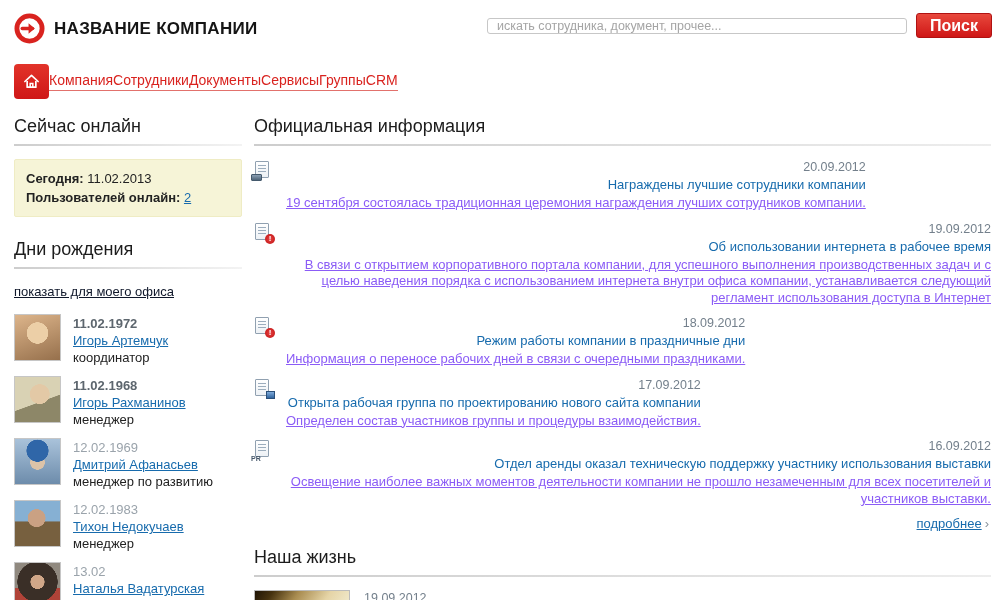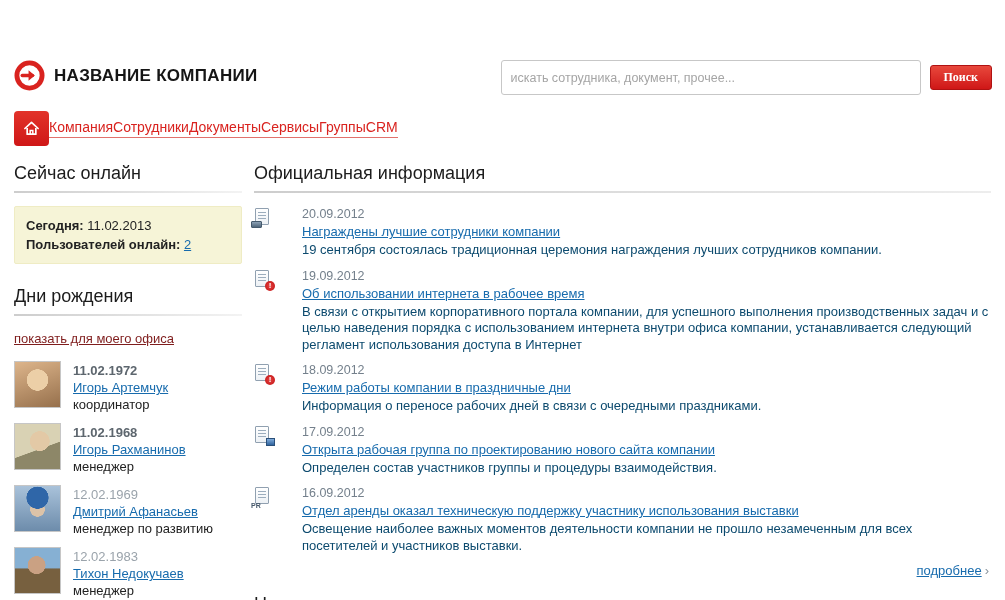--- a/index.html
+++ b/index.html
@@ -4,35 +4,35 @@
 <style>
   * { margin:0; padding:0; box-sizing:border-box; }
   html,body { width:1005px; height:600px; overflow:hidden; }
   body {
     font-family:"Liberation Sans","DejaVu Sans",sans-serif;
     font-size:13px; color:#2b2b2b; background:#fff;
   }
   a { cursor:pointer; }
 
   
-  .header { position:relative; padding:13px 14px 0 14px; height:50px;margin-top:47px; }
+  .header { position:relative; padding:13px 14px 0 14px; height:50px; }
   .logo { display:inline-flex; align-items:center; gap:9px; text-decoration:none; }
   .logo-mark { width:31px; height:31px; display:block; }
   .logo-text { font-size:17px; font-weight:bold; color:#151515; letter-spacing:.3px; }
   .search { position:absolute; right:13px; top:13px; display:flex; gap:9px; align-items:center; }
   .search-input {
-    width:420px; height:35px; border:1px solid #c7c7c7; border-radius:3px;
+    width:420px; height:16px; border:1px solid #c7c7c7; border-radius:3px;
     padding:0 9px; font-size:12.5px; color:#333; outline:none;
     font-family:"Liberation Sans","DejaVu Sans",sans-serif;
   }
   .search-input::placeholder { color:#a5a5a5; }
   .search-btn {
     height:25px; padding:0 13px; border:1px solid #b01212; border-radius:3px;
     background:linear-gradient(#e8483c,#cf1717); color:#fff; font-weight:bold;
-    font-size:12px; cursor:pointer; font-family:Liberation Serif, serif;text-align:center;
+    font-size:16px; cursor:pointer; font-family:Liberation Sans, sans-serif;text-align:center;
   }
 
   
   .nav { display:flex; align-items:center; padding:12px 0 0 14px; height:50px; }
   .home-btn {
     width:35px; height:35px; background:linear-gradient(#e2332a,#cf1717);
     border-radius:4px; display:flex; align-items:center; justify-content:center;
     text-decoration:none; flex:none;
   }
   .home-btn svg { width:17px; height:17px; }
@@ -50,38 +50,38 @@
   .divider { height:2px; background:linear-gradient(to right,#cdcdcd,#ededed); margin-bottom:13px; }
   .divider.side { background:linear-gradient(to right,#cdcdcd,#f3f3f3); }
 
   
   .online-box {
     background:#f6f4d7; border:1px solid #efecc4; border-radius:2px;
     padding:9px 11px; line-height:19px; color:#222; margin-bottom:22px;
   }
   .online-box b { color:#222; }
   .count-link { color:#176bad; text-decoration:underline; }
-  .office-filter { display:inline-block; color:#7f1d1d; text-decoration:underline; margin:2px 0 15px 0; }
+  .office-filter { display:inline-block; color:#0f172a; text-decoration:underline; margin:2px 0 15px 0; }
   .bd-item { display:flex; gap:12px; margin-bottom:10px; }
   .bd-avatar { width:47px; height:47px; border:1px solid #c6c6c6; flex:none; }
   .bd-info { line-height:17px; padding-top:1px; }
   .bd-date { color:#9aa3ab; font-size:13px; }
   .bd-date.bold { font-weight:bold; color:#5d666e; }
   .bd-name { color:#176bad; text-decoration:underline;text-align:center; }
   .bd-pos { color:#222; }
 
   
   [data-avatar="man-tan"]    { background:radial-gradient(circle at 50% 40%,#eccfa7 0 30%,transparent 31%),linear-gradient(160deg,#ddb58b,#96704c); }
   [data-avatar="man-khaki"]  { background:radial-gradient(circle at 55% 38%,#e3c9a6 0 26%,transparent 27%),linear-gradient(160deg,#d9d2b4 0 55%,#8d8768 56% 100%); }
   [data-avatar="man-bluecap"]{ background:radial-gradient(circle at 50% 26%,#2f66a8 0 27%,transparent 28%),radial-gradient(circle at 50% 52%,#dcc3a8 0 22%,transparent 23%),linear-gradient(#a9c2da,#6d8cab); }
   [data-avatar="man-sky"]    { background:radial-gradient(circle at 48% 38%,#caa183 0 24%,transparent 25%),linear-gradient(#86b0d3 0 45%,#77603f 46% 100%); }
   [data-avatar="woman-red"]  { background:radial-gradient(circle at 50% 42%,#d0a788 0 20%,#3a2f27 21% 58%,transparent 59%),linear-gradient(#90897f 0 55%,#b04338 56% 100%); }
 
   
-  .news-item { display:flex; gap:30px; margin-bottom:9px; }
+  .news-item { display:flex; gap:14px; margin-bottom:9px;text-align:right; }
   .news-icon { position:relative; width:18px; height:20px; flex:none; margin-top:2px; }
   .doc {
     position:absolute; left:1px; top:0; width:14px; height:17px;
     background:linear-gradient(#ffffff,#edf1f5); border:1px solid #90a0b0; border-radius:1px;
   }
   .doc::before {
     content:""; position:absolute; left:2px; top:3px; width:8px; height:9px;
     background:repeating-linear-gradient(to bottom,#9cadbd 0 1px,transparent 1px 3px);
   }
   .badge { position:absolute; }
@@ -98,22 +98,22 @@
     right:-3px; bottom:0; width:9px; height:8px;
     background:linear-gradient(#7fabdb,#2f639d); border:1px solid #2a4f79;
   }
   [data-icon="doc-pr-icon"] .badge {
     left:-3px; bottom:-2px; color:#45576a; font-weight:bold; font-size:7px; letter-spacing:0;
   }
   [data-icon="doc-pr-icon"] .badge::after { content:"PR"; }
 
   .news-body { line-height:16px; }
   .news-date { color:#74808c; font-size:12.5px; margin-bottom:2px; }
-  .news-title { color:#176bad; text-decoration:underline; font-size:13px; }
-  .news-text { color:#0c4a6e; margin-top:2px; line-height:16.5px; }
+  .news-title { color:#176bad; font-size:13px; }
+  .news-text { color:#8b5cf6; margin-top:2px; line-height:16.5px;text-decoration:underline; }
 
   .more-row { text-align:right; margin:8px 2px 6px 0; }
   .more-link { color:#176bad; text-decoration:underline; }
   .more-arrow { color:#8a949d; margin-left:3px; }
 
   
   .life-section { margin-top:16px; }
   .life-item { display:flex; gap:14px; }
   .life-photo {
     width:96px; height:56px; border:1px solid #bbb; flex:none;

